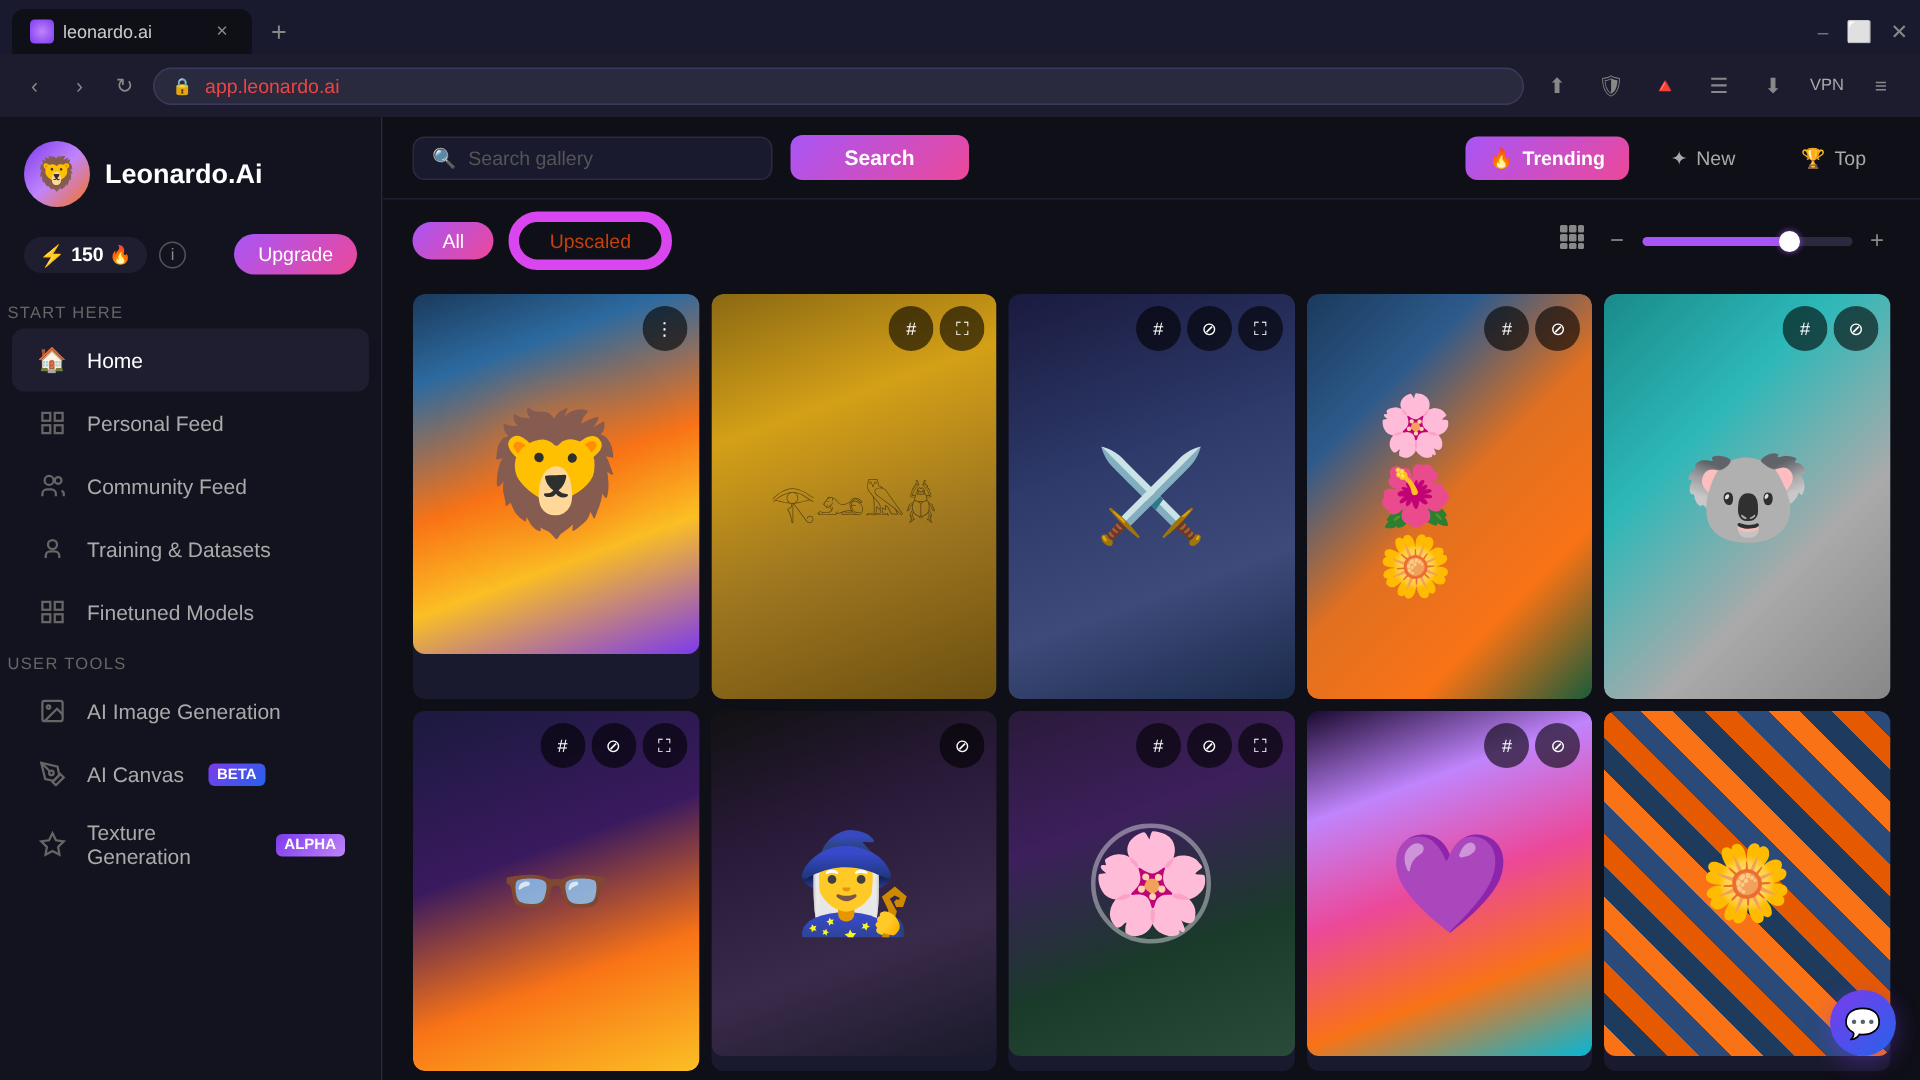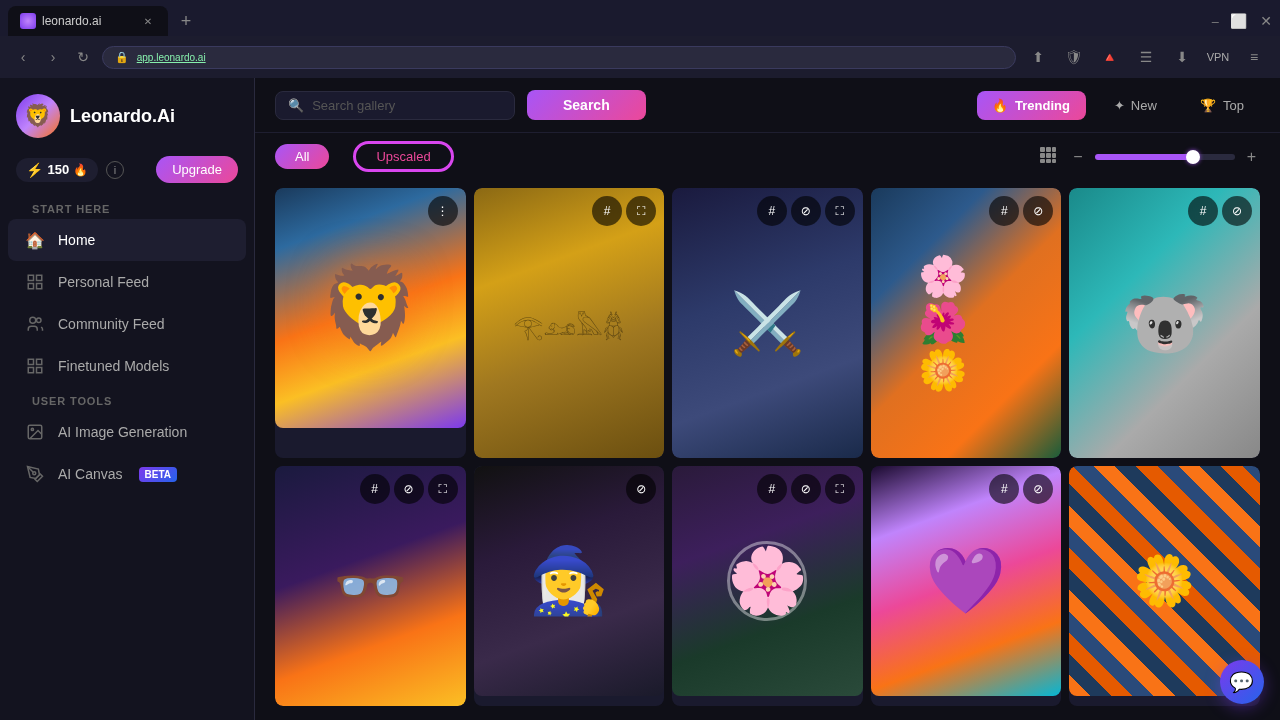--- a/index.html
+++ b/index.html
@@ -81,21 +81,21 @@
       flex: 1;
       background: #2a2a3e;
       border: 1px solid #3a3a5e;
       border-radius: 20px;
       padding: 4px 12px;
       color: #ddd;
       font-size: 13px;
       display: flex; align-items: center; gap: 8px;
     }
     .lock-icon { font-size: 11px; color: #888; }
-    .address-text { font-size: 10px; color: #86efac; text-decoration: underline; }
+    .address-text { font-size: 13px; color: #ef4444; }
     .browser-actions {
       display: flex; gap: 8px; align-items: center;
     }
     .browser-icon {
       width: 28px; height: 28px;
       display: flex; align-items: center; justify-content: center;
       color: #888; font-size: 14px; cursor: pointer;
     }
 
     
@@ -162,25 +162,25 @@
     .upgrade-btn {
       background: linear-gradient(135deg, #a855f7, #ec4899);
       border: none; border-radius: 20px;
       padding: 6px 16px;
       color: #fff; font-size: 13px; font-weight: 400;
       cursor: pointer; margin-left: auto;
     }
 
     .sidebar-section-label {
       font-size: 11px;
-      font-weight: 700;
+      font-weight: 400;
       color: #666;
       text-transform: uppercase;
       letter-spacing: 0.08em;
-      padding: 8px 32px 4px;
+      padding: 8px 5px 4px;
     }
 
     .sidebar-item {
       display: flex;
       align-items: center;
       gap: 12px;
       padding: 10px 16px;
       cursor: pointer;
       border-radius: 8px;
       margin: 0 8px;
@@ -268,38 +268,38 @@
       padding: 7px 16px;
       color: #aaa; font-size: 13px;
       cursor: pointer;
     }
 
     
     .filter-bar {
       display: flex;
       align-items: center;
       padding: 8px 20px;
-      gap: 24px;
+      gap: 10px;
       flex-shrink: 0;
     }
     .filter-pill {
       padding: 5px 20px;
       border-radius: 20px;
       font-size: 13px;
       cursor: pointer;
       border: none;
     }
     .filter-pill.active {
       background: linear-gradient(135deg, #a855f7, #ec4899);
       color: #fff;
     }
     .filter-pill.inactive {
       background: transparent;
-      color: #ec4899;
-      border: 3px solid #d946ef;
+      color: #c2410c;
+      border: 7px solid #d946ef;
     }
 
     .grid-controls {
       margin-left: auto;
       display: flex; align-items: center; gap: 8px;
     }
     .grid-icon-btn {
       background: transparent; border: none;
       color: #888; font-size: 16px; cursor: pointer;
       padding: 4px;
@@ -620,20 +620,29 @@
             <path d="M3 21v-2a4 4 0 0 1 4-4h4a4 4 0 0 1 4 4v2"></path>
           <circle cx="17" cy="7" r="3"></circle>
             <path d="M22 21v-2a3 3 0 0 0-2-2.83"></path>
         </svg>
       </div>
       <span>Community Feed</span>
     </div>
     <div class="sidebar-item">
       <div class="sidebar-icon">
         <svg width="18" height="18" viewBox="0 0 24 24" fill="none" stroke="#666" stroke-width="2">
+          <circle cx="12" cy="8" r="4"></circle>
+            <path d="M6 20v-2a4 4 0 0 1 4-4h4a4 4 0 0 1 4 4v2"></path>
+        </svg>
+      </div>
+      <span>Training &amp; Datasets</span>
+    </div>
+    <div class="sidebar-item">
+      <div class="sidebar-icon">
+        <svg width="18" height="18" viewBox="0 0 24 24" fill="none" stroke="#666" stroke-width="2">
           <rect x="3" y="3" width="7" height="7"></rect>
             <rect x="14" y="3" width="7" height="7"></rect>
           <rect x="3" y="14" width="7" height="7"></rect>
             <rect x="14" y="14" width="7" height="7"></rect>
         </svg>
       </div>
       <span>Finetuned Models</span>
     </div>
 
     <div class="sidebar-section-label">User Tools</div>
@@ -652,20 +661,29 @@
       <div class="sidebar-icon">
         <svg width="18" height="18" viewBox="0 0 24 24" fill="none" stroke="#666" stroke-width="2">
           <path d="M12 19l7-7 3 3-7 7-3-3z"></path>
             <path d="M18 13l-1.5-7.5L2 2l3.5 14.5L13 18l5-5z"></path>
           <path d="M2 2l7.586 7.586"></path>
             <circle cx="11" cy="11" r="2"></circle>
         </svg>
       </div>
       <span>AI Canvas</span>
       <span class="beta-badge">BETA</span>
+    </div>
+    <div class="sidebar-item">
+      <div class="sidebar-icon">
+        <svg width="18" height="18" viewBox="0 0 24 24" fill="none" stroke="#666" stroke-width="2">
+          <polygon points="12 2 15.09 8.26 22 9.27 17 14.14 18.18 21.02 12 17.77 5.82 21.02 7 14.14 2 9.27 8.91 8.26 12 2"></polygon>
+        </svg>
+      </div>
+      <span>Texture Generation</span>
+      <span class="alpha-badge">ALPHA</span>
     </div>
   </div>
 
   <div class="main-content">
 
     <div class="top-bar">
       <div class="search-box">
         <span class="search-icon">🔍</span>
         <span class="search-input-text">Search gallery</span>
       </div>

